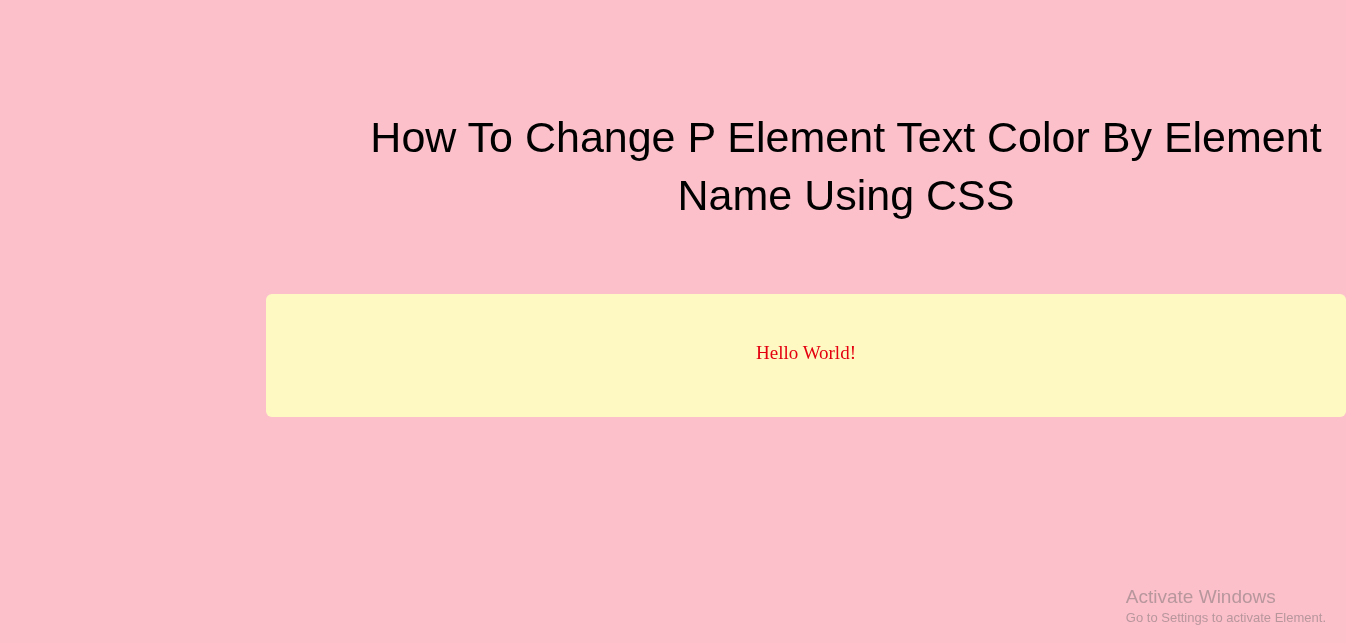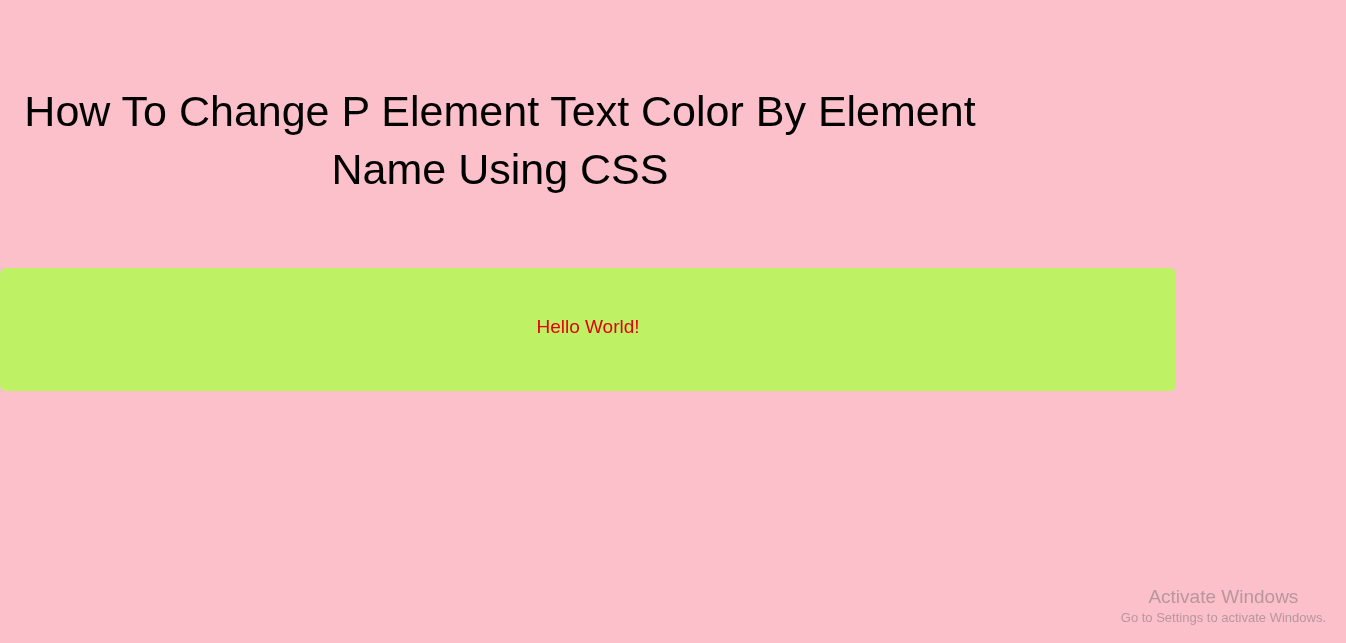--- a/index.html
+++ b/index.html
@@ -10,49 +10,50 @@
     body {
       width: 1346px;
       height: 643px;
       background-color: #fcc0cb;
       font-family: Arial, Helvetica, sans-serif;
       position: relative;
     }
     .container {
       display: flex;
       flex-direction: column;
-      align-items: flex-start;
-      padding-top: 82px;
+      align-items: flex-end;
+      padding-top: 108px;
     }
     .heading {
       font-size: 43px;
       font-weight: normal;
       color: #000000;
       text-align: center;
       line-height: 1.35;
       max-width: 1000px;
       margin-bottom: 70px;
     }
     .content-box {
-      background-color: #bef264;
-      width: 1176px;
+      background-color: #fef9c3;
+      width: 1080px;
       border-radius: 6px;
       padding: 30px 20px 35px 20px;
       text-align: center;
+      font-family: Liberation Serif, serif;
     }
     .paragraph {
       color: #e4000f;
       font-size: 19px;
       margin: 18px 0;
     }
     .watermark {
       position: absolute;
       bottom: 18px;
       right: 20px;
-      text-align: center;
+      text-align: left;
       color: rgba(100, 100, 100, 0.45);
       font-family: "Segoe UI", Arial, sans-serif;
     }
     .watermark-title {
       font-size: 19px;
       font-weight: 400;
       margin-bottom: 2px;
     }
     .watermark-subtitle {
       font-size: 13px;
@@ -63,14 +64,14 @@
 
 <div class="container">
   <h1 class="heading">How To Change P Element Text Color By Element Name Using CSS</h1>
   <div class="content-box">
     <p class="paragraph">Hello World!</p>
   </div>
 </div>
 
 <div class="watermark">
   <div class="watermark-title">Activate Windows</div>
-  <div class="watermark-subtitle">Go to Settings to activate Windows.</div>
+  <div class="watermark-subtitle">Go to Settings to activate Element.</div>
 </div>
 
 </body></html>

